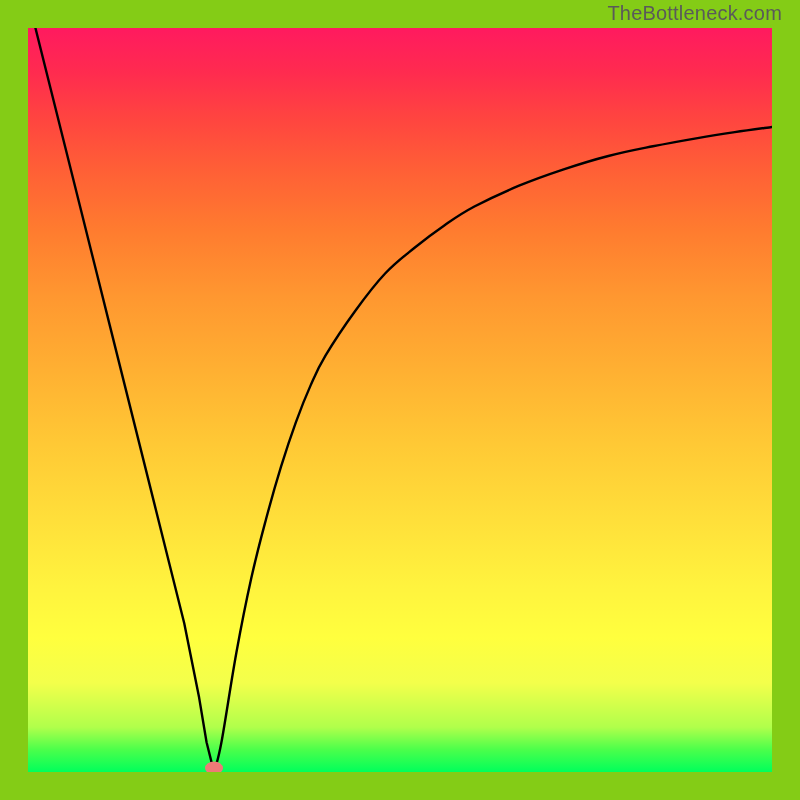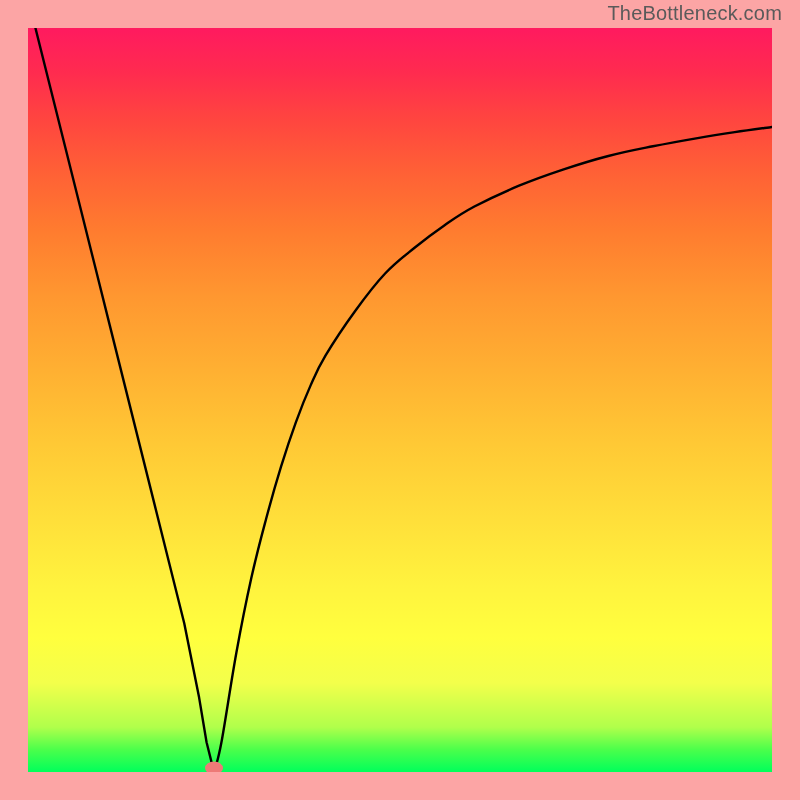--- a/index.html
+++ b/index.html
@@ -8,21 +8,21 @@
     width: 800px;
     height: 800px;
     background: #000;
     overflow: hidden;
     font-family: Arial, Helvetica, sans-serif;
   }
   .frame {
     position: relative;
     width: 800px;
     height: 800px;
-    background: #fca5a5;
+    background: #84cc16;
   }
   .watermark {
     position: absolute;
     top: 2px;
     right: 18px;
     color: #5a5a5a;
     font-size: 20px;
     font-weight: 500;
     letter-spacing: 0.2px;
     z-index: 20;

